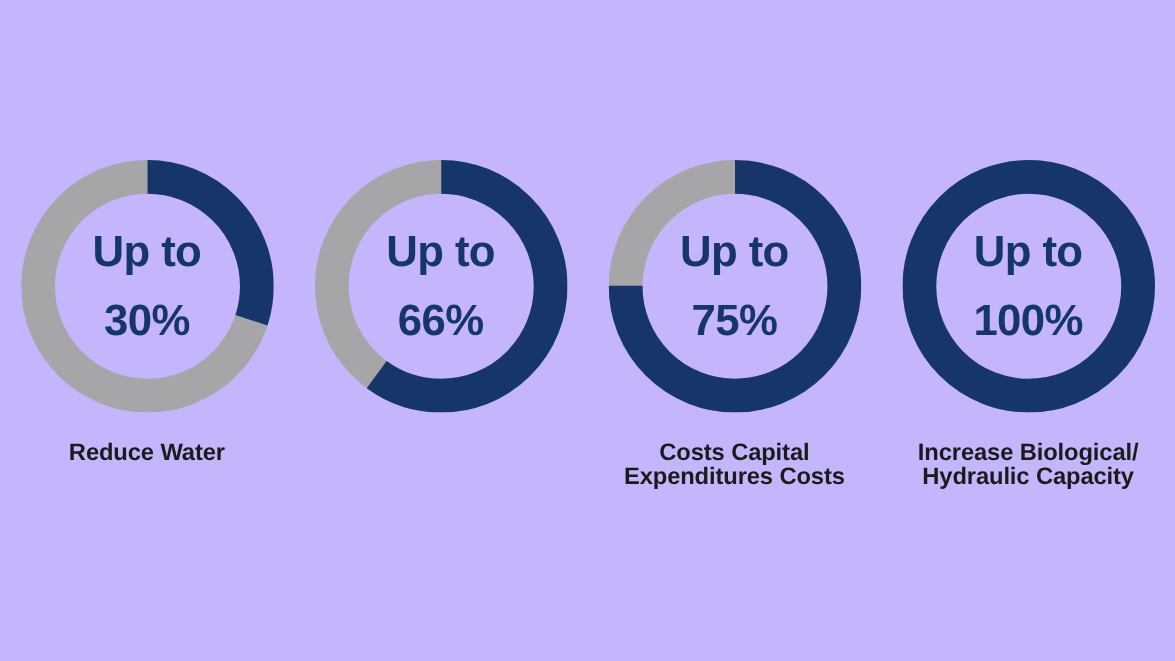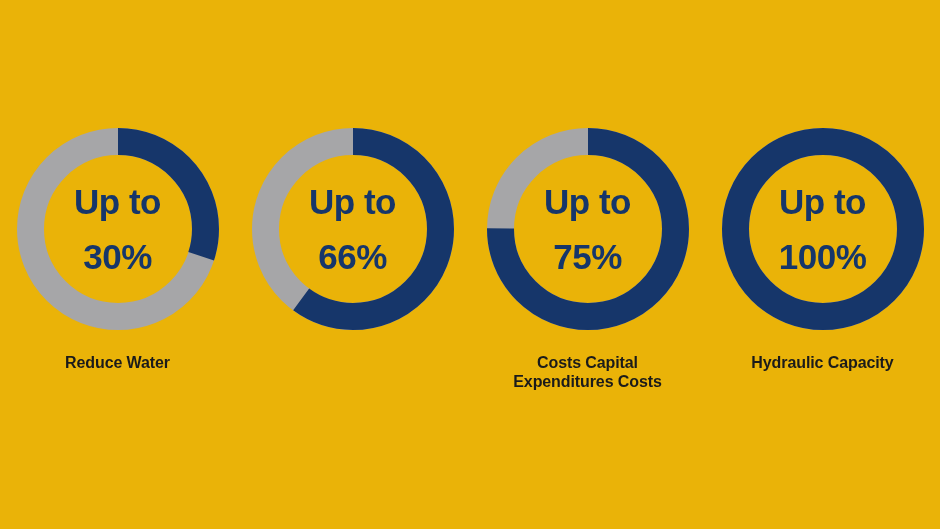--- a/index.html
+++ b/index.html
@@ -11,21 +11,21 @@
     width: 940px;
     height: 529px;
     background: #ffffff;
     font-family: "Liberation Sans", sans-serif;
     overflow: hidden;
   }
   .infographic {
     position: relative;
     width: 940px;
     height: 529px;
-    background: #eab308;
+    background: #c4b5fd;
   }
   .donut-row {
     position: absolute;
     top: 128px;
     left: 0;
     width: 940px;
     display: flex;
     flex-direction: row;
     justify-content: flex-start;
     align-items: flex-start;
@@ -75,21 +75,21 @@
     color: #16366a;
     letter-spacing: -0.5px;
     white-space: nowrap;
     margin-top: 15px;
   }
   .caption {
     margin-top: 23px;
     text-align: center;
     font-family: "Liberation Sans", sans-serif;
     font-weight: bold;
-    font-size: 16px;
+    font-size: 19px;
     line-height: 19px;
     color: #1b1b1b;
     letter-spacing: -0.1px;
     width: 230px;
   }
   .caption-line {
     display: block;
   }
 </style>
 </head>
@@ -150,18 +150,19 @@
         <svg class="donut-svg" viewBox="0 0 202 202">
           <circle cx="101" cy="101" r="87.5" fill="none" stroke="#a6a6a8" stroke-width="27"></circle>
           <circle class="arc" cx="101" cy="101" r="87.5" fill="none" stroke="#16366a" stroke-width="27" transform="rotate(-90 101 101)" stroke-dasharray="549.7787143782137 0" stroke-dashoffset="0"></circle>
         </svg>
         <div class="donut-center-text">
           <span class="uptolabel">Up to</span>
           <span class="valuelabel">100%</span>
         </div>
       </div>
       <div class="caption">
+        <span class="caption-line">Increase Biological/</span>
         <span class="caption-line">Hydraulic Capacity</span>
       </div>
     </div>
 
   </div>
 </div>
 
 </body></html>

